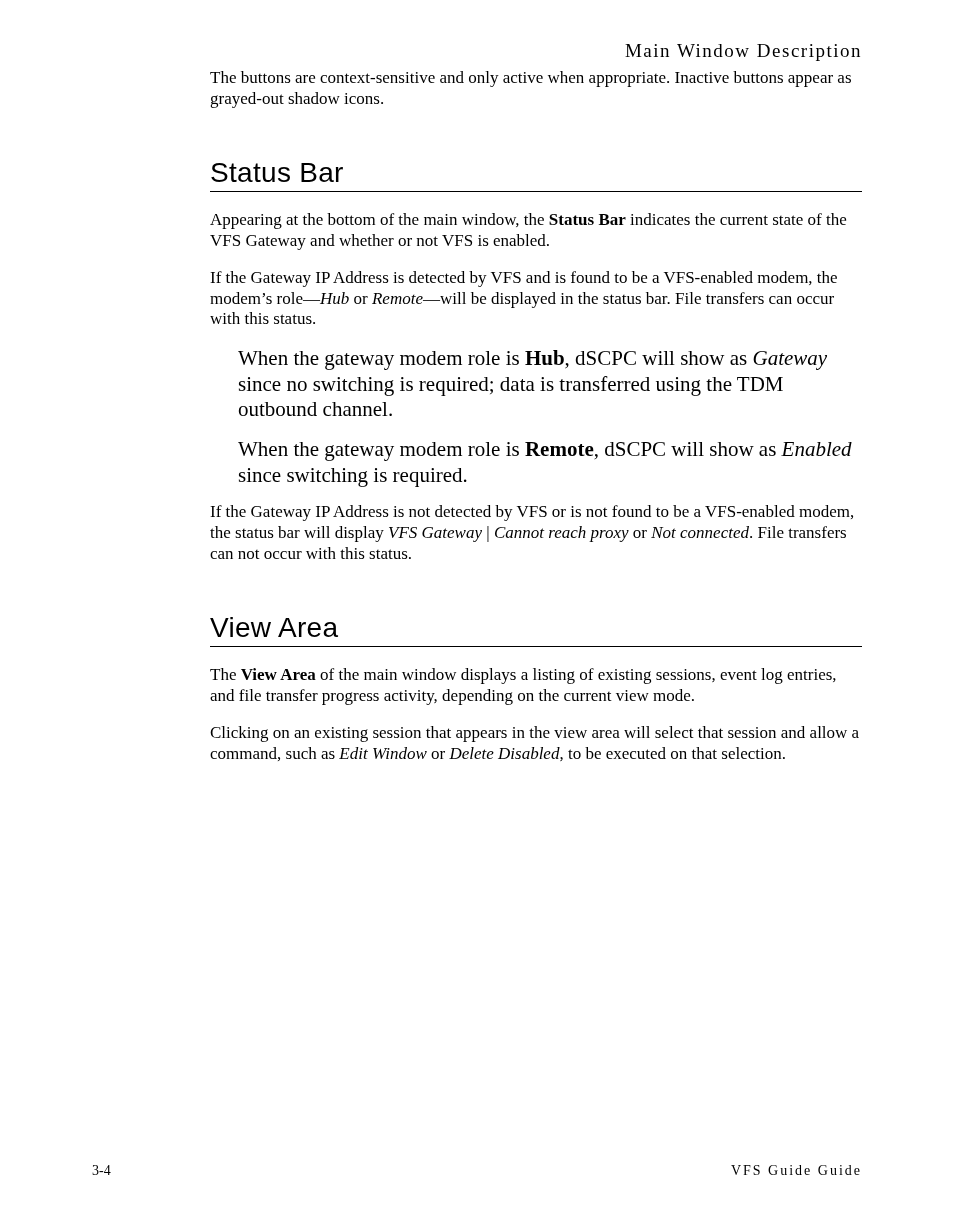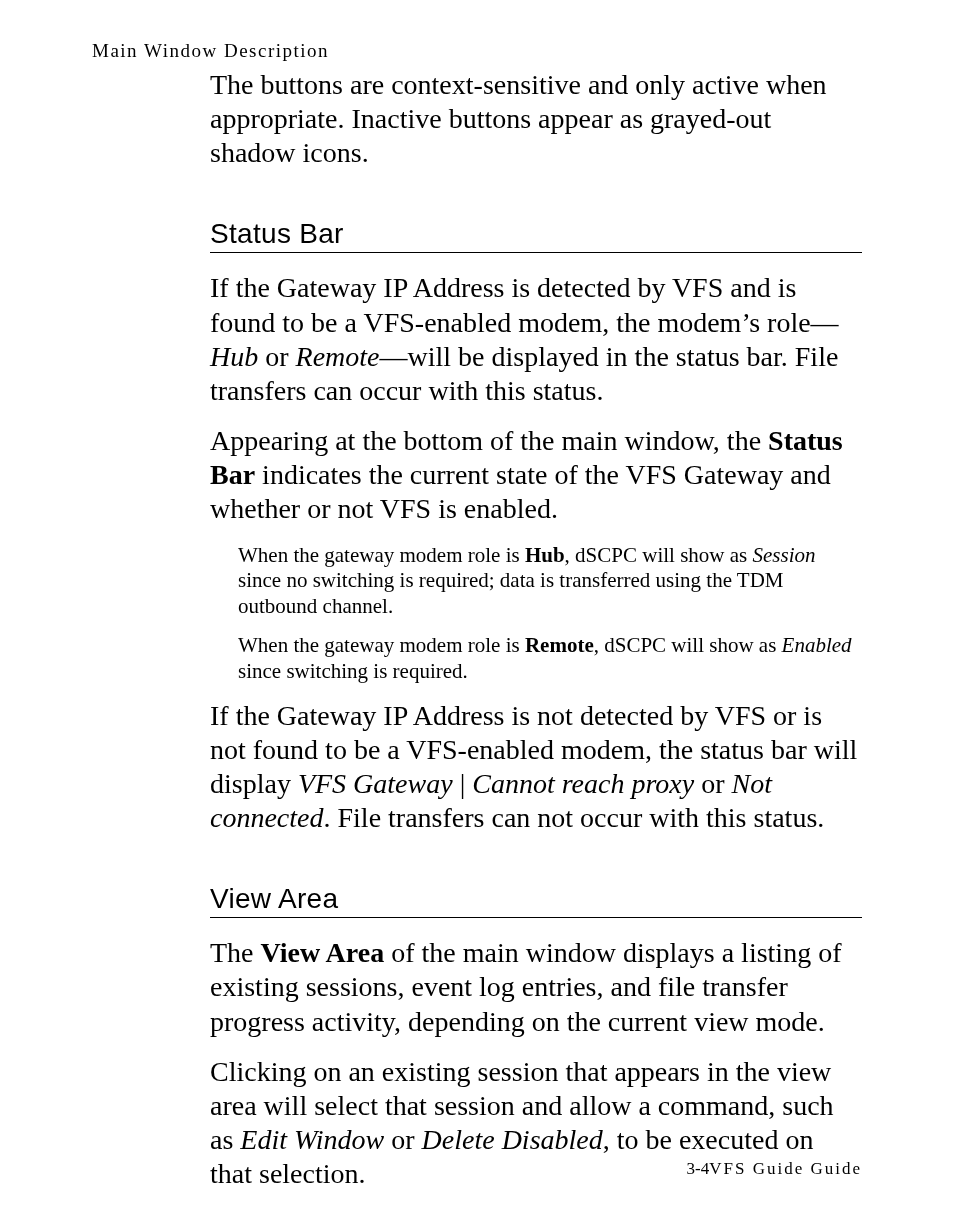--- a/index.html
+++ b/index.html
@@ -17,26 +17,27 @@
     width: 954px;
     height: 1227px;
     box-sizing: border-box;
     padding: 40px 92px 60px 92px;
   }
   .running-head {
     font-family: "Times New Roman", Times, serif;
     font-size: 19px;
     letter-spacing: 1.5px;
     margin: 0 0 6px 0;
+    text-align: right;
   }
   .body-block {
     margin-left: 118px;
   }
   .para {
-    font-size: 28px;
+    font-size: 17px;
     line-height: 1.22;
     margin: 0 0 16px 0;
   }
   .section-title {
     font-family: Helvetica, Arial, sans-serif;
     font-size: 28px;
     font-weight: 400;
     margin: 48px 0 2px 0;
     letter-spacing: 0.3px;
   }
@@ -50,22 +51,22 @@
     line-height: 1.22;
     margin: 0 0 14px 0;
     padding-left: 28px;
   }
   .footer {
     position: absolute;
     bottom: 48px;
     left: 92px;
     right: 92px;
     display: flex;
-    justify-content: flex-end;
-    font-size: 17px;
+    justify-content: space-between;
+    font-size: 14px;
   }
   .footer-left {
     font-family: "Times New Roman", Times, serif;
   }
   .footer-right {
     font-family: "Times New Roman", Times, serif;
     letter-spacing: 2px;
   }
   b { font-weight: bold; }
   i { font-style: italic; }
@@ -76,24 +77,24 @@
 <div class="page">
 
   <p class="running-head">Main Window Description</p>
 
   <div class="body-block">
     <p class="para">The buttons are context-sensitive and only active when appropriate. Inactive buttons appear as grayed-out shadow icons.</p>
 
     <h2 class="section-title">Status Bar</h2>
     <hr class="rule">
 
+    <p class="para">Appearing at the bottom of the main window, the <b>Status Bar</b> indicates the current state of the VFS Gateway and whether or not VFS is enabled.</p>
     <p class="para">If the Gateway IP Address is detected by VFS and is found to be a VFS-enabled modem, the modem’s role—<i>Hub</i> or <i>Remote</i>—will be displayed in the status bar. File transfers can occur with this status.</p>
-    <p class="para">Appearing at the bottom of the main window, the <b>Status Bar</b> indicates the current state of the VFS Gateway and whether or not VFS is enabled.</p>
 
-    <p class="indent-para">When the gateway modem role is <b>Hub</b>, dSCPC will show as <i>Session</i> since no switching is required; data is transferred using the TDM outbound channel.</p>
+    <p class="indent-para">When the gateway modem role is <b>Hub</b>, dSCPC will show as <i>Gateway</i> since no switching is required; data is transferred using the TDM outbound channel.</p>
     <p class="indent-para">When the gateway modem role is <b>Remote</b>, dSCPC will show as <i>Enabled</i> since switching is required.</p>
 
     <p class="para">If the Gateway IP Address is not detected by VFS or is not found to be a VFS-enabled modem, the status bar will display <i>VFS Gateway</i> | <i>Cannot reach proxy</i> or <i>Not connected</i>. File transfers can not occur with this status.</p>
 
     <h2 class="section-title">View Area</h2>
     <hr class="rule">
 
     <p class="para">The <b>View Area</b> of the main window displays a listing of existing sessions, event log entries, and file transfer progress activity, depending on the current view mode.</p>
     <p class="para">Clicking on an existing session that appears in the view area will select that session and allow a command, such as <i>Edit Window</i> or <i>Delete Disabled</i>, to be executed on that selection.</p>
   </div>

